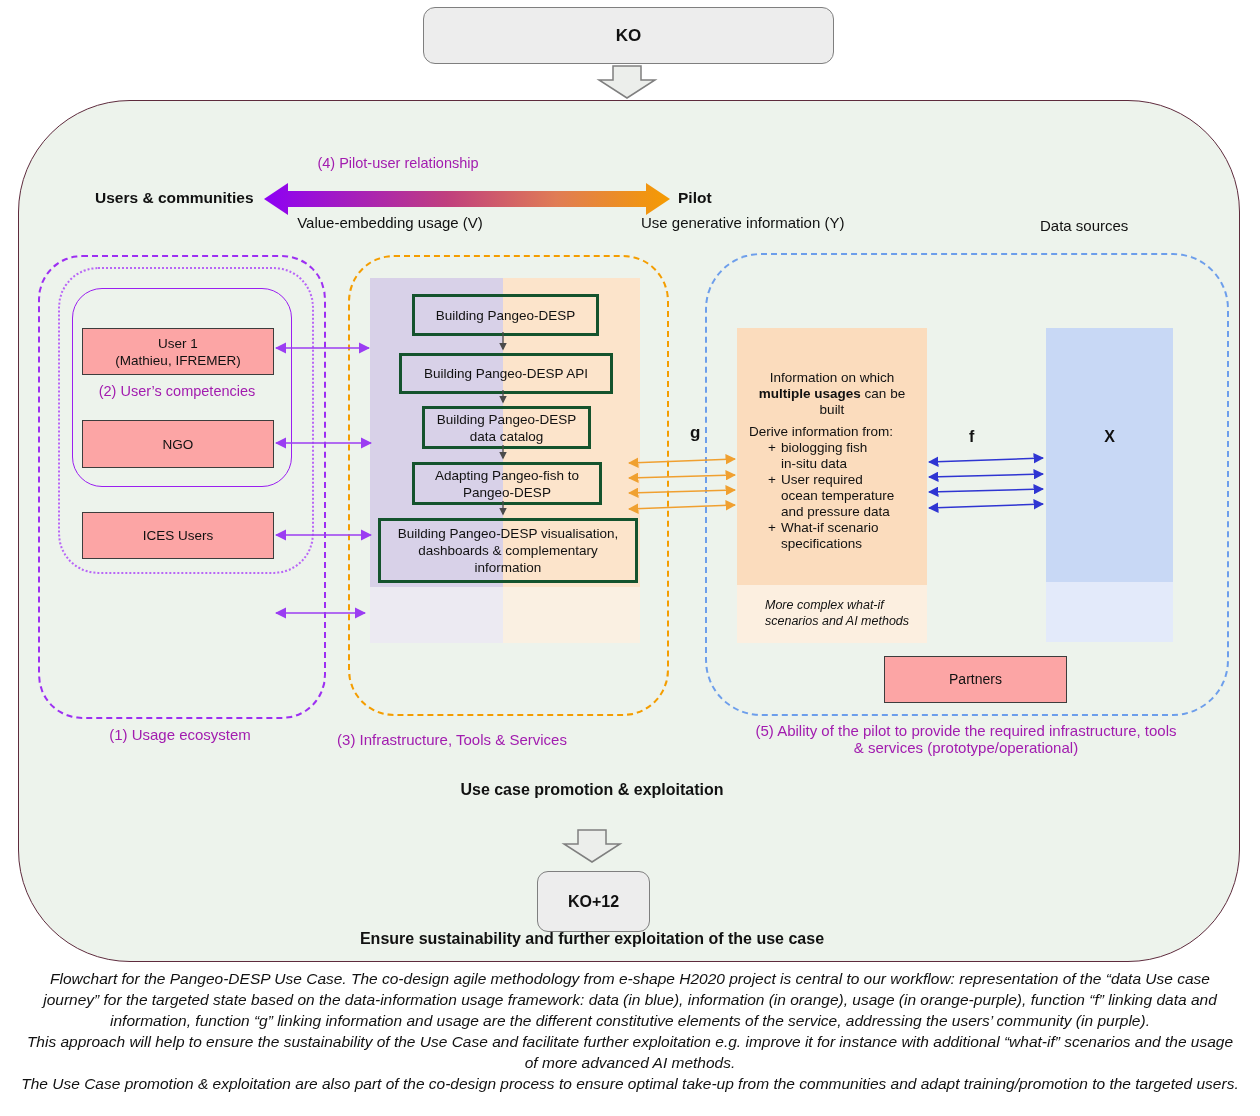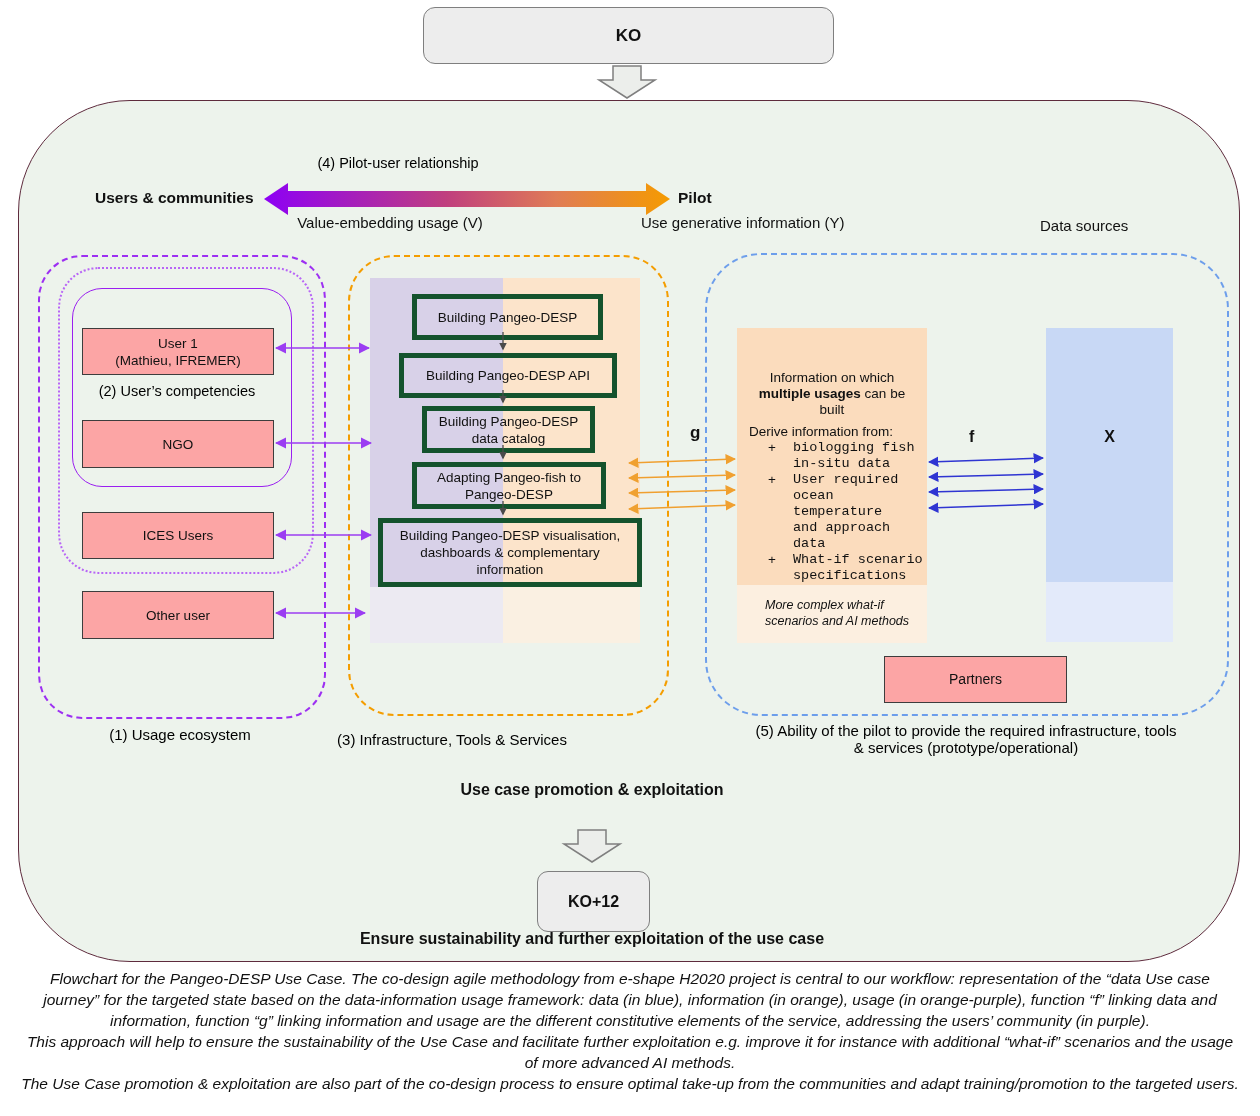--- a/index.html
+++ b/index.html
@@ -23,31 +23,31 @@
   .t-orange {left:503px;top:278px;width:137px;height:309px;background:#fce4cb;}
   .t-purple2{left:370px;top:587px;width:133px;height:56px;background:#eceaf2;}
   .t-orange2{left:503px;top:587px;width:137px;height:56px;background:#faf0e2;}
   .info-box {left:737px;top:328px;width:190px;height:257px;background:#fbdcbd;}
   .info-box2{left:737px;top:585px;width:190px;height:58px;background:#fcefe0;}
   .x-box    {left:1046px;top:328px;width:127px;height:254px;background:#c8d8f5;}
   .x-box2   {left:1046px;top:582px;width:127px;height:60px;background:#e3eafa;}
   
   .gbox{background:#fca5a5;border:1px solid #3d3d3d;display:flex;align-items:center;justify-content:center;text-align:center;font-size:13.5px;line-height:17px;}
   
-  .sbox{background:transparent;border:5px solid #14532d;display:flex;align-items:center;justify-content:center;text-align:center;font-size:13.5px;line-height:17px;}
+  .sbox{background:transparent;border:3px solid #14532d;display:flex;align-items:center;justify-content:center;text-align:center;font-size:13.5px;line-height:17px;}
   
   .bold{font-weight:700;}
   .lbl{font-size:15px;}
-  .purple{color:#000000;}
+  .purple{color:#a21caf;}
   .fn{font-weight:700;font-size:16px;}
   .cap{font-style:italic;font-size:15.5px;line-height:21px;text-align:center;}
   .small-ital{font-style:italic;font-size:12.5px;line-height:16px;}
   .derive-row{display:flex;padding-left:26px;margin-top:0px;}
   .derive-row .plus{width:18px;flex:none;}
-  .derive-row .txt{margin-left:12px;font-family:Liberation Mono, monospace;}
+  .derive-row .txt{}
   svg.connectors{position:absolute;left:0;top:0;pointer-events:none;}
 </style>
 </head>
 <body>
 
 <div id="page">
 
   <div class="abs pill" style="left:423px;top:7px;width:409px;height:55px;">
     <span>KO</span>
   </div>
@@ -63,21 +63,20 @@
 
   <div class="abs r-left"></div>
   <div class="abs r-dot"></div>
   <div class="abs r-solid"></div>
 
   <div class="abs gbox pre" style="left:82px;top:328px;width:190px;height:45px;">User 1
 (Mathieu, IFREMER)</div>
   <div class="abs purple ctr" style="left:77px;top:383px;width:200px;font-size:14.5px;">(2) User’s competencies</div>
   <div class="abs gbox" style="left:82px;top:420px;width:190px;height:46px;">NGO</div>
   <div class="abs gbox" style="left:82px;top:512px;width:190px;height:45px;">ICES Users</div>
-  <div class="abs gbox" style="left:82px;top:591px;width:190px;height:46px;">Other user</div>
   <div class="abs purple ctr lbl" style="left:60px;top:726px;width:240px;">(1) Usage ecosystem</div>
 
   <div class="abs r-mid"></div>
   <div class="tone t-purple"></div>
   <div class="tone t-orange"></div>
   <div class="tone t-purple2"></div>
   <div class="tone t-orange2"></div>
 
   <div class="abs sbox" style="left:412px;top:294px;width:181px;height:36px;">Building Pangeo-DESP</div>
   <div class="abs sbox" style="left:399px;top:353px;width:208px;height:35px;">Building Pangeo-DESP API</div>
@@ -99,21 +98,21 @@
     <div style="font-size:13.5px;line-height:16px;">
       <div class="derive-row">
         <span class="plus ctr">+</span>
         <span class="txt pre">biologging fish
 in-situ data</span>
       </div>
       <div class="derive-row">
         <span class="plus ctr">+</span>
         <span class="txt pre">User required
 ocean temperature
-and approach data</span>
+and pressure data</span>
       </div>
       <div class="derive-row">
         <span class="plus ctr">+</span>
         <span class="txt pre">What-if scenario
 specifications</span>
       </div>
     </div>
   </div>
   <div class="abs info-box2">
     <div class="small-ital pre" style="padding:12px 12px 0 28px;">More complex what-if

